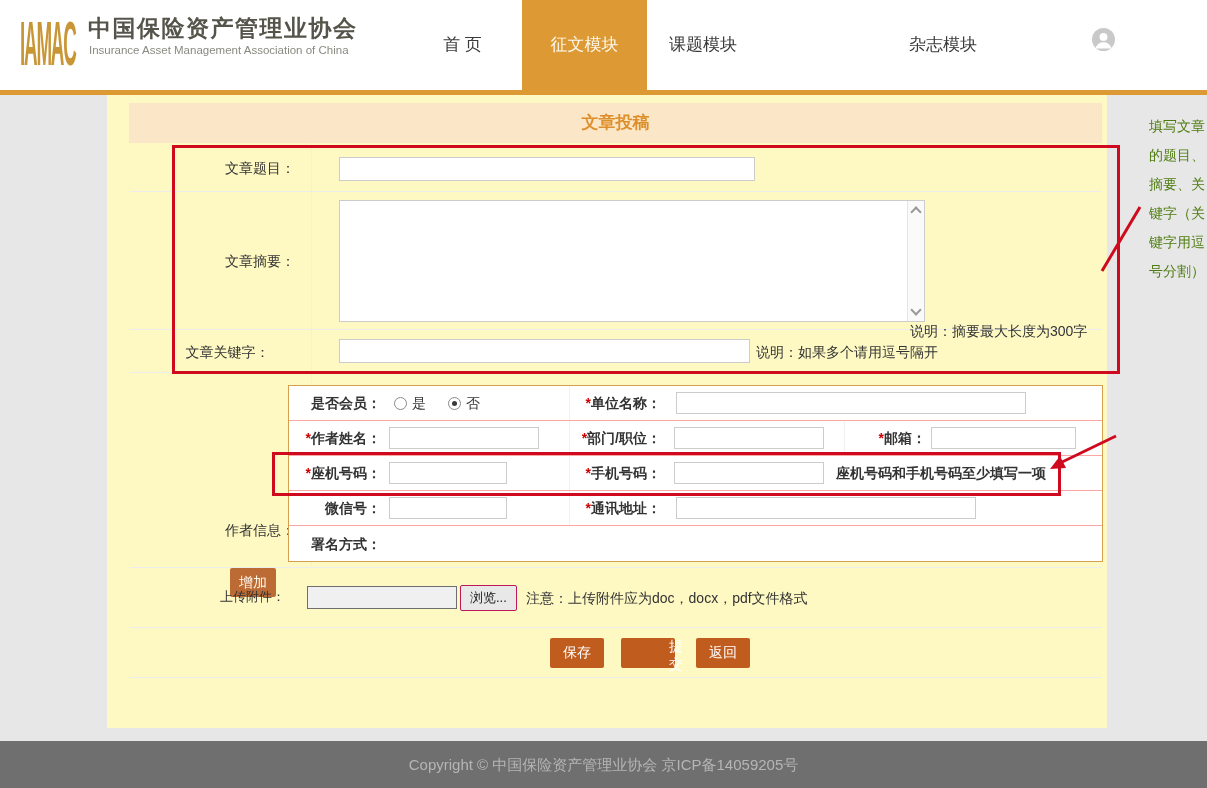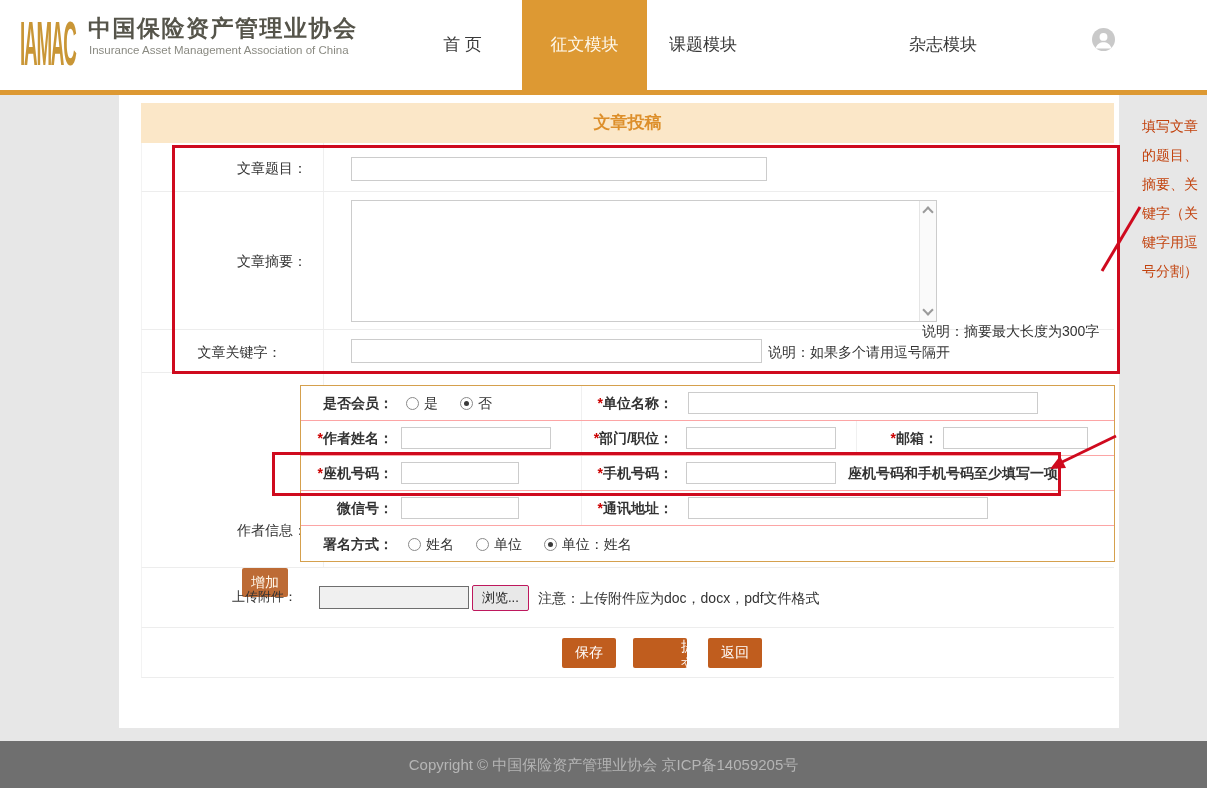--- a/index.html
+++ b/index.html
@@ -16,21 +16,21 @@
   .logo-subtitle { position:absolute; left:89px; top:44px; font-size:11.5px; color:#8a8a82; }
   .nav-item { position:absolute; top:0; height:90px; line-height:90px; text-align:center; font-size:17px; color:#3a3a3a; cursor:pointer; }
   .nav-home { left:425px; width:75px; }
   .nav-essay { left:522px; width:125px; background:#dd9933; color:#fdf7ea; }
   .nav-topic { left:658px; width:90px; }
   .nav-internal { left:778px; width:90px; }
   .nav-magazine { left:898px; width:90px; }
   .avatar { position:absolute; left:1092px; top:28px; width:23px; height:23px; cursor:pointer; }
 
   
-  .card { position:absolute; left:119px; top:95px; width:1000px; height:633px; background:#ffffff; }
+  .card { position:absolute; left:107px; top:95px; width:1000px; height:633px; background:#fef9c3; }
   .form-title-bar { position:absolute; left:22px; top:8px; width:973px; height:40px; background:#fbe7c8;
                     text-align:center; line-height:40px; font-size:17px; font-weight:bold; color:#dd8f2b; }
   .trow { position:absolute; left:22px; width:973px; border-bottom:1px solid #ededed; border-left:1px solid #f3f3f3; }
   .row-title    { top:48px;  height:49px; }
   .row-abstract { top:97px;  height:138px; }
   .row-keywords { top:235px; height:43px; }
   .row-author   { top:278px; height:195px; }
   .row-upload   { top:473px; height:60px; }
   .row-buttons  { top:533px; height:50px; border-bottom:1px solid #ededed; }
   .labelcol-border { position:absolute; left:204px; top:48px; height:425px; width:0; border-left:1px solid #efefef; }
@@ -76,21 +76,21 @@
 
   
   .act-btn { position:absolute; top:10px; width:54px; height:30px; background:#c05d1e; color:#fff;
              border:none; border-radius:2px; font-size:14px; cursor:pointer; }
   .btn-save { left:420px; } .btn-submit { left:491px;padding-left:48px; } .btn-back { left:566px; }
 
   
   .ann-rect { position:absolute; border:3px solid #cf0a1e; z-index:40; pointer-events:none; }
   .rect1 { left:172px; top:145px; width:948px; height:229px; }
   .rect2 { left:272px; top:452px; width:789px; height:44px; }
-  .ann-text { position:absolute; color:#c2410c; font-size:14px; line-height:29px; z-index:45; pointer-events:none; }
+  .ann-text { position:absolute; color:#4d7c0f; font-size:14px; line-height:29px; z-index:45; pointer-events:none;text-align:right; }
   .ann1 { left:1142px; top:112px; width:63px; }
   .ann2 { left:1128px; top:399px; width:76px; }
   .ann-svg { position:absolute; left:0; top:0; z-index:44; pointer-events:none; }
 
   
   .footer { position:absolute; left:0; top:741px; width:1207px; height:47px; background:#6f6f6f;
             text-align:center; line-height:47px; font-size:15px; color:#b5b5b5; }
 </style>
 </head>
 <body>
@@ -178,25 +178,20 @@
 
         <div class="arow a4">
           <span class="albl albl-l">微信号：</span>
           <input class="ainput" style="left: 100px; width: 118px;">
           <span class="albl albl-r"><span class="star">*</span><span>通讯地址：</span></span>
           <input class="ainput" style="left: 387px; width: 300px;">
         </div>
 
         <div class="arow a5">
           <span class="albl albl-l" style="line-height:37px;">署名方式：</span>
-          <span class="radio-group" style="left:107px; line-height:37px;">
-            <span class="radio"></span><span class="rlabel">姓名</span>
-            <span class="radio"></span><span class="rlabel">单位</span>
-            <span class="radio checked"></span><span class="rlabel">单位：姓名</span>
-          </span>
         </div>
       </div>
     </div>
 
     <div class="trow row-upload">
       <div class="upload-label">上传附件：</div>
       <div class="file-input"></div>
       <button class="browse-btn">浏览...</button>
       <div class="upload-note">注意：上传附件应为doc，docx，pdf文件格式</div>
     </div>

